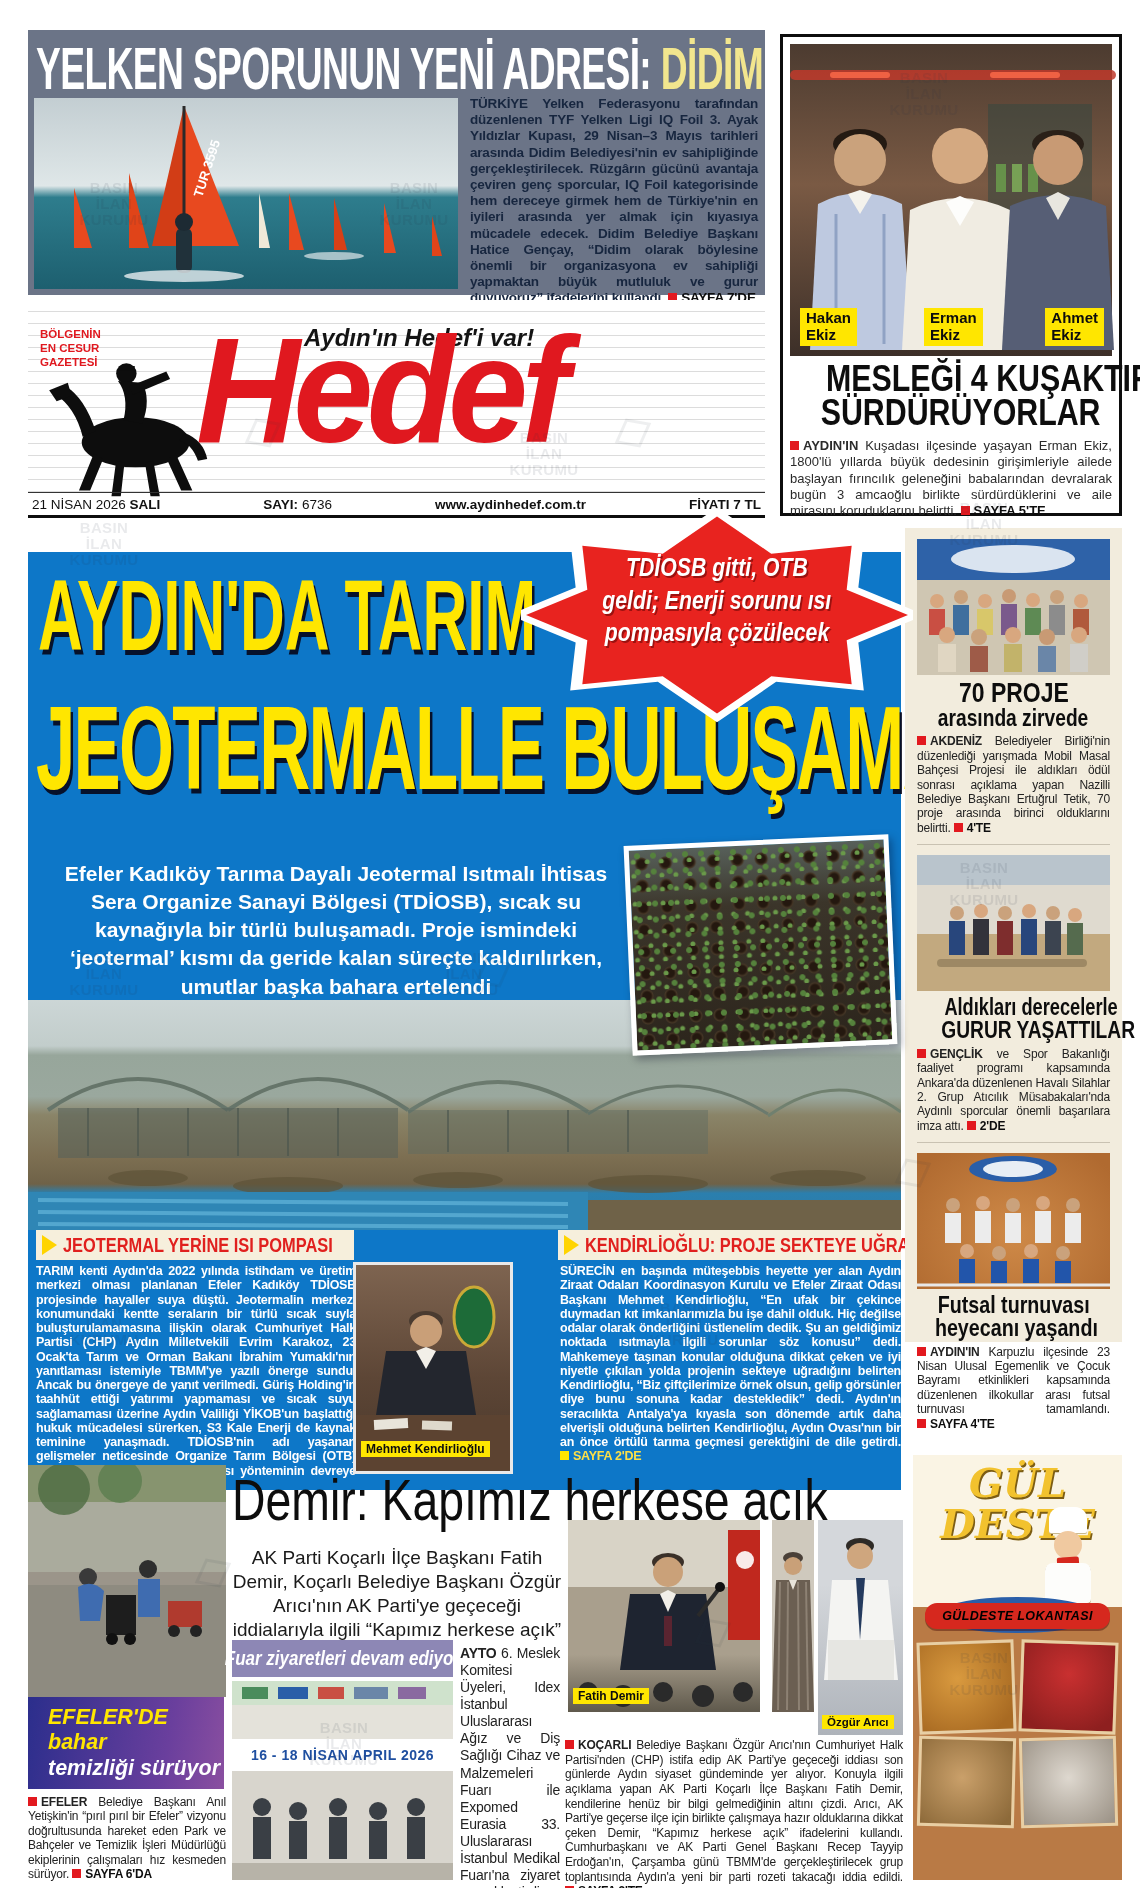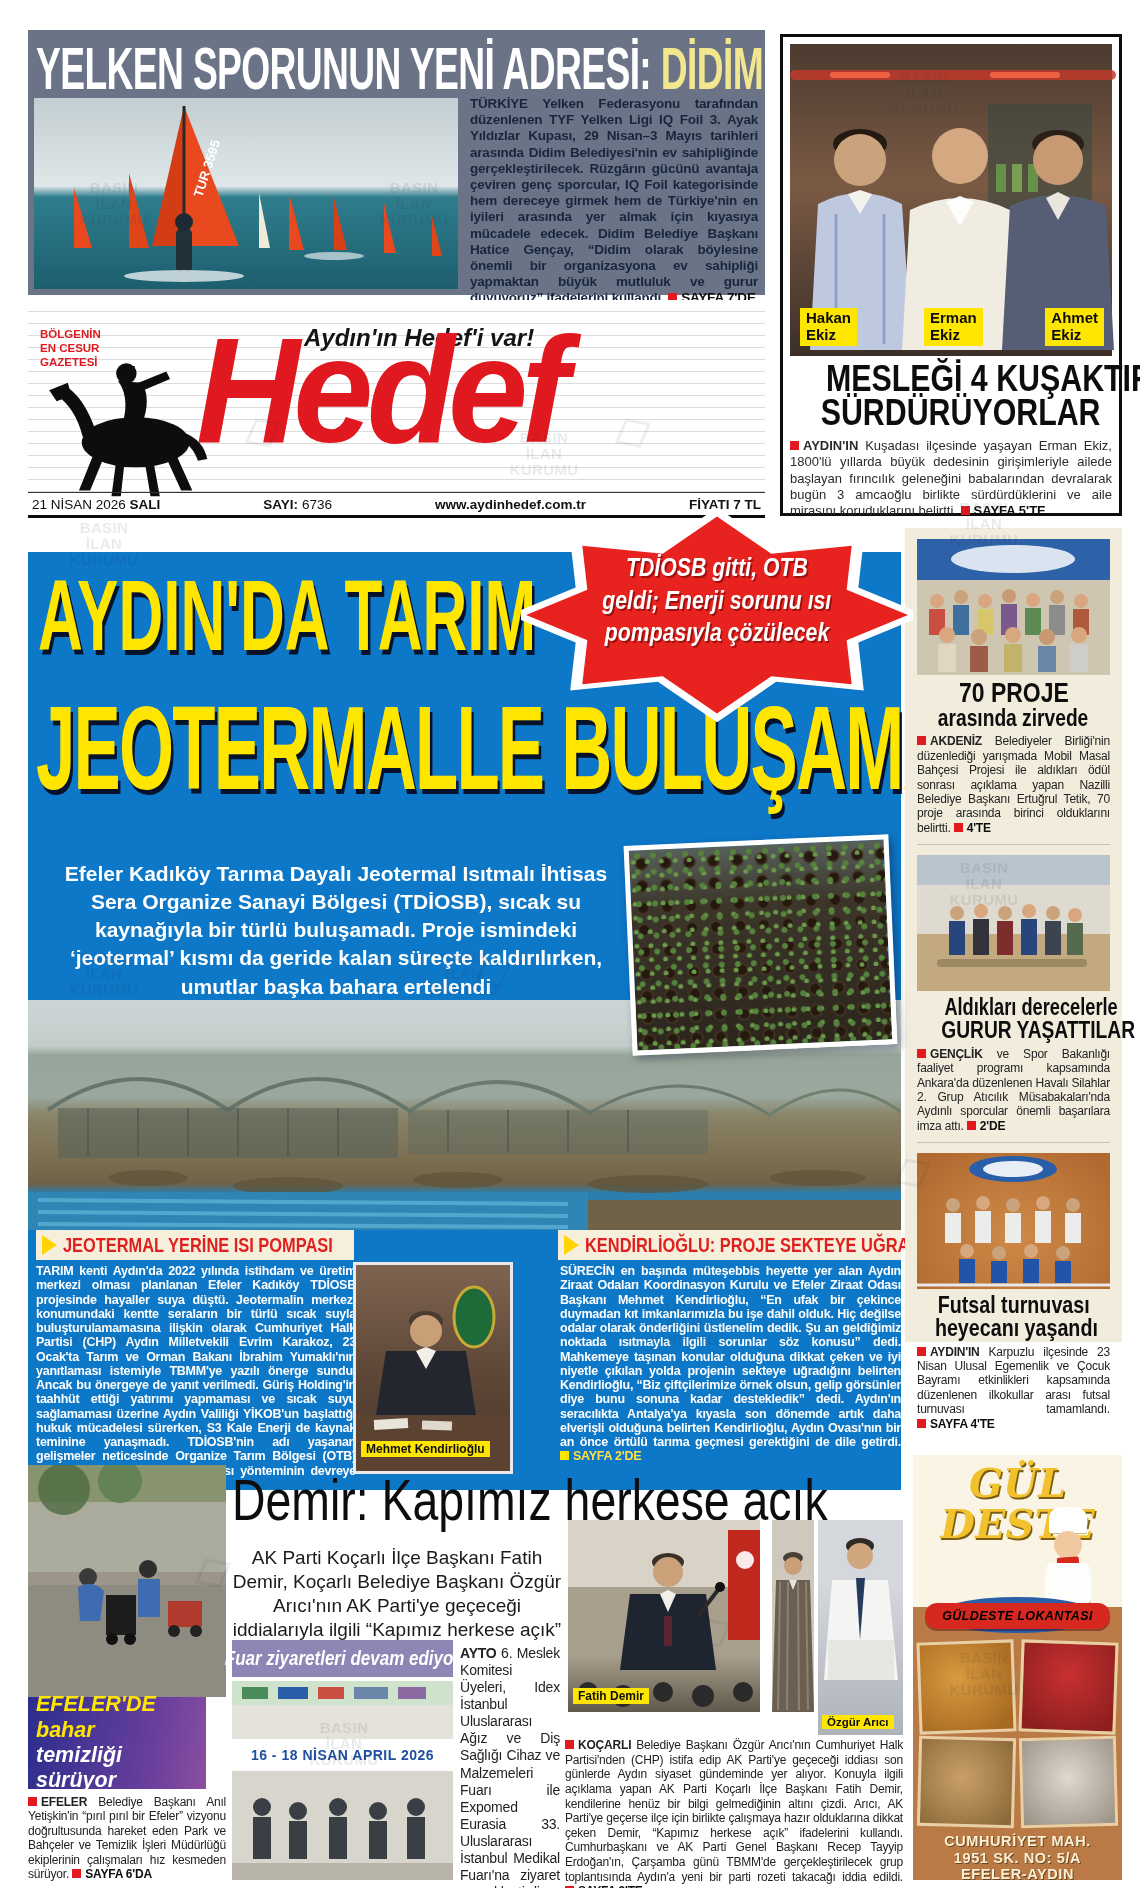--- a/index.html
+++ b/index.html
@@ -97,23 +97,23 @@
   .sb-p { font-size:12px; line-height:1.2; letter-spacing:-0.2px; color:#222;
      text-align:justify; margin-bottom:9px; }
   .sb-div { border-top:1px solid #c9c2b2; margin:2px 0 10px 0; }
   .ph-kids  { background:linear-gradient(180deg,#2e62a8 0 30%,#cfc6b2 30% 100%); }
   .ph-hall  { background:linear-gradient(180deg,#dfdacf 0 58%,#c2a97f 58% 100%); }
   .ph-futsal{ background:radial-gradient(ellipse at 50% 60%,#cf8a48 0%,#b06a30 90%); }
 
   
   .ph-street { left:28px; top:1465px; width:198px; height:232px;
      background:linear-gradient(180deg,#87946f 0 16%,#aaab9d 16% 46%,#9b958a 46% 100%); }
-  .ef-label { left:28px; top:1697px; width:178px; height:92px;
+  .ef-label { left:28px; top:1697px; width:196px; height:92px;
      background:linear-gradient(100deg,#2b2e8c 0%,#6a3f9d 70%,#8a4fa0 100%);
-     display:flex; flex-direction:column; justify-content:center; padding-left:8px;
+     display:flex; flex-direction:column; justify-content:center; padding-left:20px;
      font-style:italic; font-weight:bold; font-size:21.5px; line-height:1.18; }
   .ef-label .l1 { color:#ffe600; } .ef-label .l2 { color:#fff; }
   .ef-body { position:absolute; left:28px; top:1795px; width:198px; font-size:12px;
      line-height:1.2; letter-spacing:-0.2px; color:#222; text-align:justify; }
 
   
   .demir-head { left:232px; top:1466px; font-weight:normal; font-size:58px; color:#0d0d0d; }
   .demir-lead { left:232px; top:1546px; width:330px; font-size:19px; line-height:1.27;
      color:#1a1a1a; text-align:center; }
   .ph-fatih { left:568px; top:1520px; width:192px; height:192px;
@@ -627,25 +627,20 @@
         <div class="face"></div>
         <div class="scarf"></div>
         <div class="body"></div>
     </div>
     <div class="ad-ellipse"></div>
     <div class="ad-ribbon">GÜLDESTE LOKANTASI</div>
     <div class="tile tile1"></div>
     <div class="tile tile2"></div>
     <div class="tile tile3"></div>
     <div class="tile tile4"></div>
-    <div class="ad-addr">
-      <span>CUMHURİYET MAH.</span><br>
-      <span>1951 SK. NO: 5/A</span><br>
-      <span>EFELER-AYDIN</span>
-    </div>
   </div>
 
   <div class="wm" style="left:70px; top:180px;">BASIN İLAN KURUMU</div>
   <div class="wm" style="left:370px; top:180px;">BASIN İLAN KURUMU</div>
   <div class="wm" style="left:880px; top:70px;">BASIN İLAN KURUMU</div>
   <div class="wm" style="left:60px; top:520px;">BASIN İLAN KURUMU</div>
   <div class="wm" style="left:500px; top:430px;">BASIN İLAN KURUMU</div>
   <div class="wm" style="left:940px; top:500px;">BASIN İLAN KURUMU</div>
   <div class="wm" style="left:60px; top:950px;">BASIN İLAN KURUMU</div>
   <div class="wm" style="left:420px; top:950px;">BASIN İLAN KURUMU</div>

